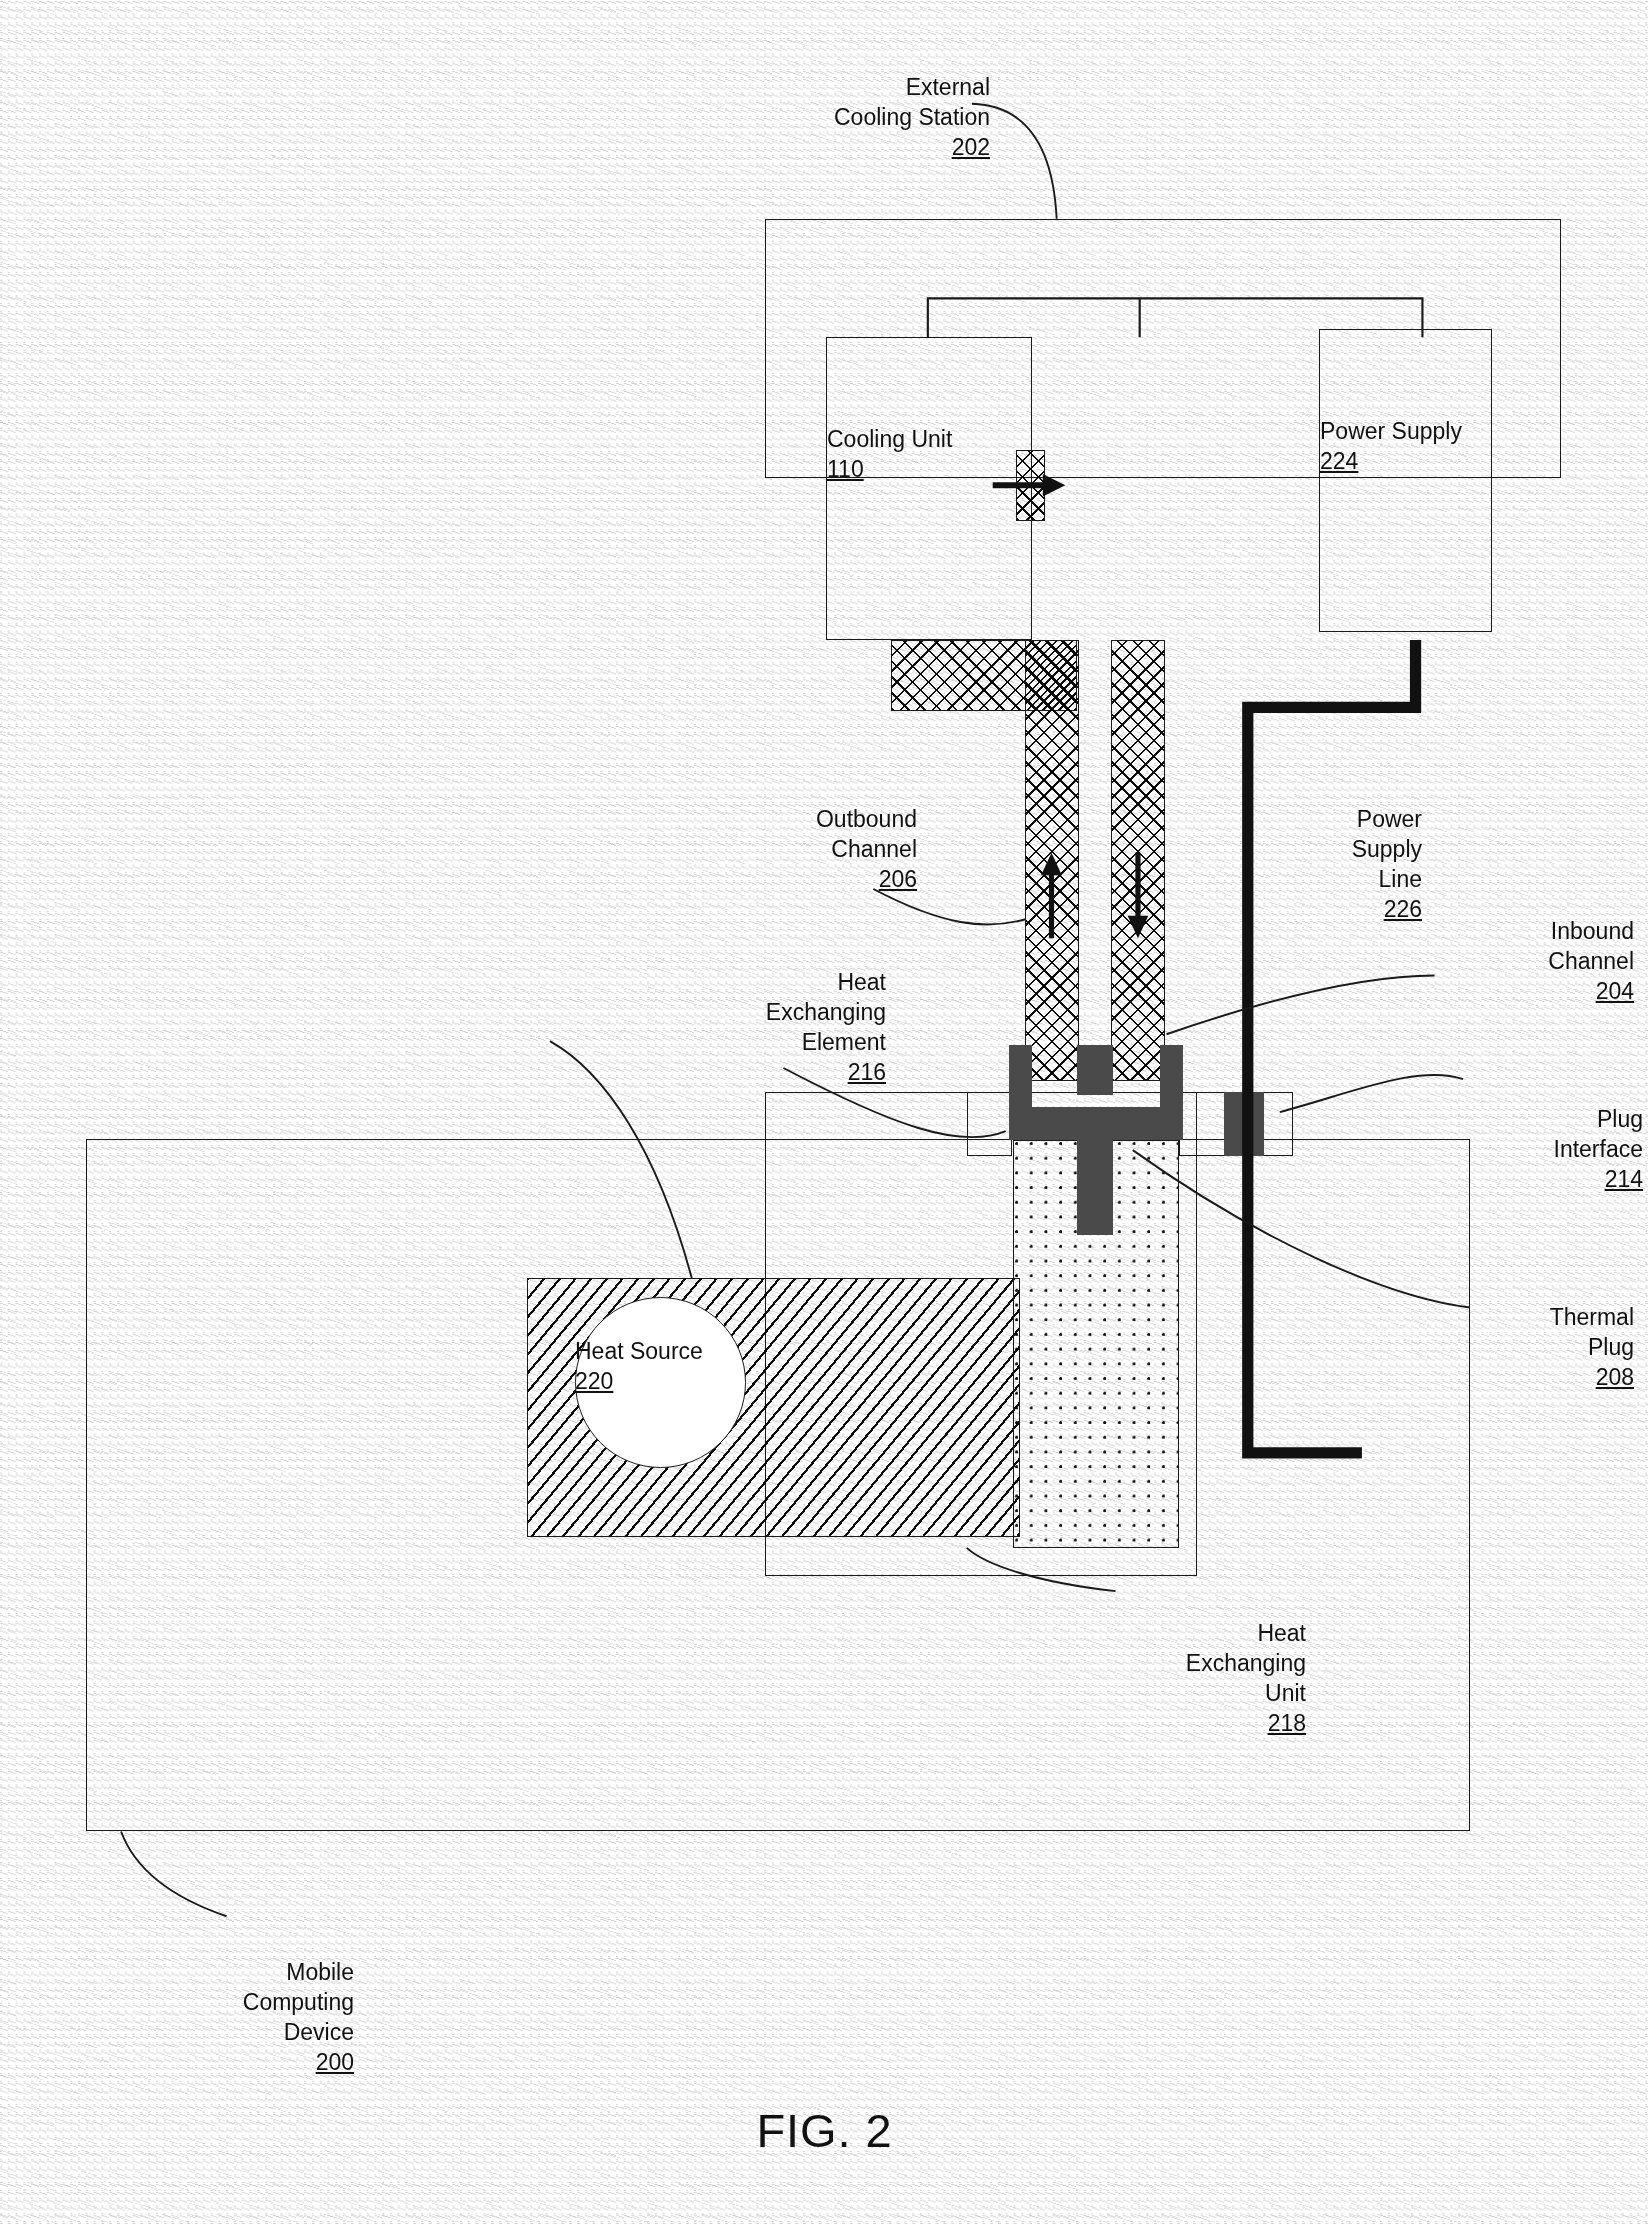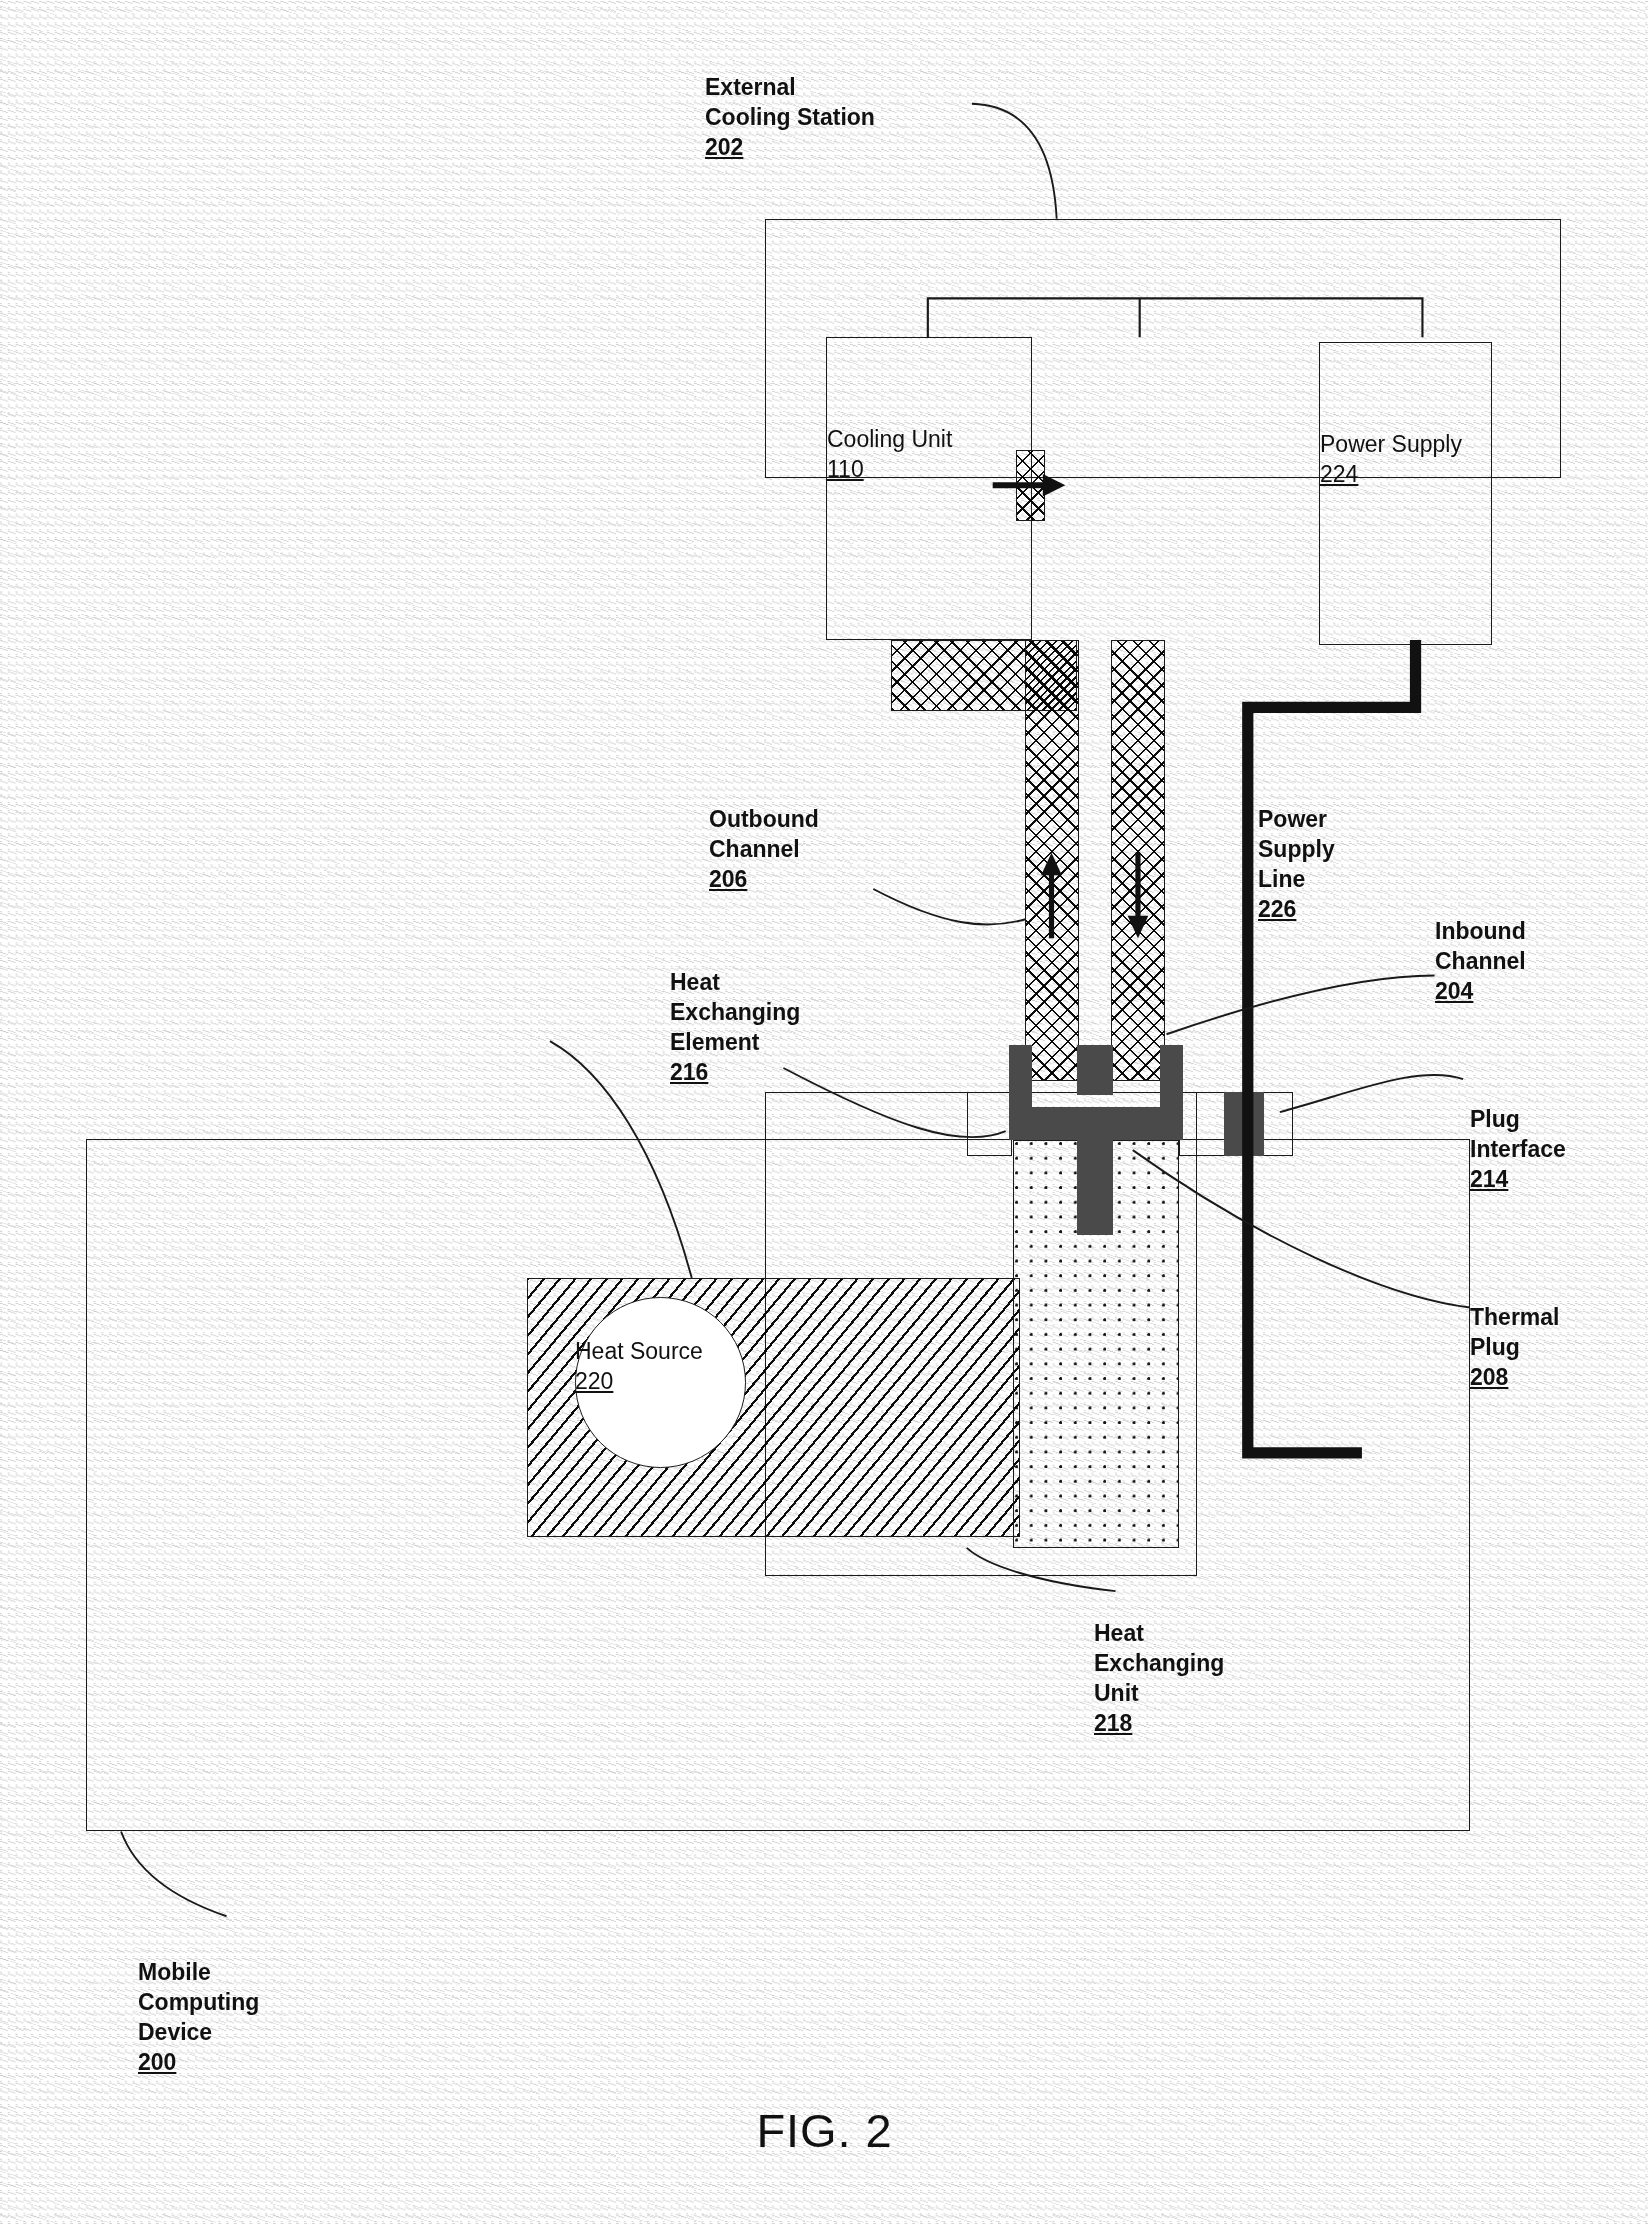--- a/index.html
+++ b/index.html
@@ -21,22 +21,22 @@
     z-index:0;
   }
   #paper::after{
     content:"";position:absolute;inset:0;
     background-image:radial-gradient(circle at 1.7px 1.7px, rgba(0,0,0,.5) 0.6px, rgba(0,0,0,0) 1px);
     background-size:14.7px 16.4px;
     opacity:.5;
   }
   #stage{position:absolute;inset:0;z-index:2;}
   .lbl{
-    position:absolute;text-align:left;line-height:1.30;
-    font-size:23px;white-space:pre-line;z-index:40;font-weight:bold;
+    position:absolute;text-align:right;line-height:1.30;
+    font-size:23px;white-space:pre-line;z-index:40;
   }
   .num{text-decoration:underline;display:block;}
   .box{position:absolute;border:1.7px solid #1a1a1a;box-sizing:border-box;background:transparent;}
   .boxlbl{
     position:absolute;left:0;right:0;text-align:left;
     font-size:23px;line-height:1.32;
   }
   
   .mesh{
     background-image:
@@ -74,21 +74,21 @@
 
   <div class="box" style="left:826px;top:337px;width:206px;height:303px;">
     <div class="boxlbl" style="top:86px;">
       <span>Cooling
 Unit</span>
       <span class="num">110</span>
     </div>
   </div>
 
 
-  <div class="box" style="left:1319px;top:342px;width:173px;height:303px;">
+  <div class="box" style="left:1319px;top:329px;width:173px;height:303px;">
     <div class="boxlbl" style="top:86px;">
       <span>Power
 Supply</span>
       <span class="num">224</span>
     </div>
   </div>
 
   <div class="mesh" style="position:absolute;left:1016px;top:450px;width:29px;height:71px;border:1.3px solid #1a1a1a;box-sizing:border-box;z-index:14;"></div>
   <svg width="1649" height="2225" style="z-index:16;" viewBox="0 0 1907 2573">
     <line x1="1148" y1="561" x2="1214" y2="561" stroke="#111" stroke-width="7"></line>

